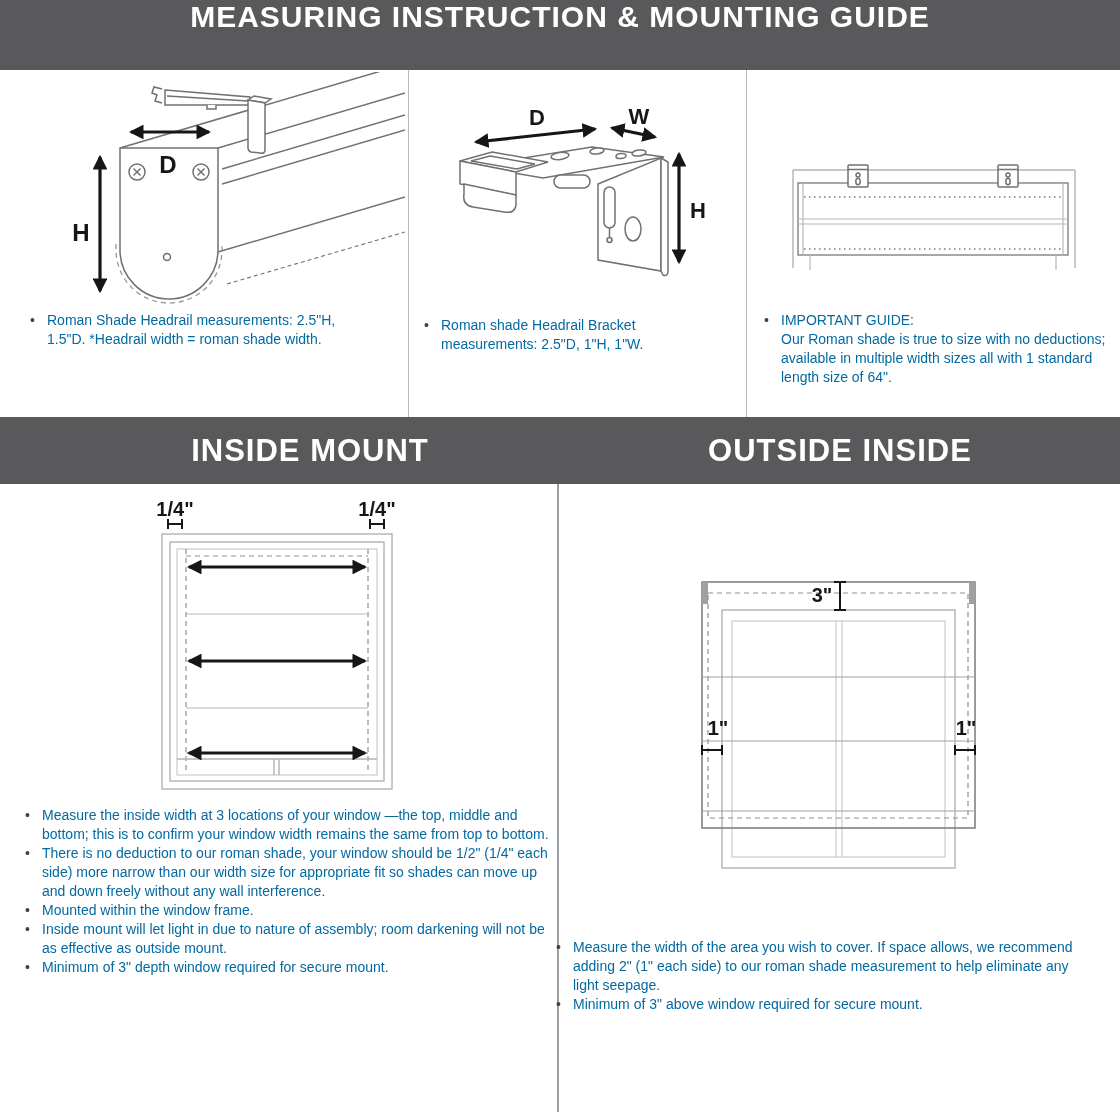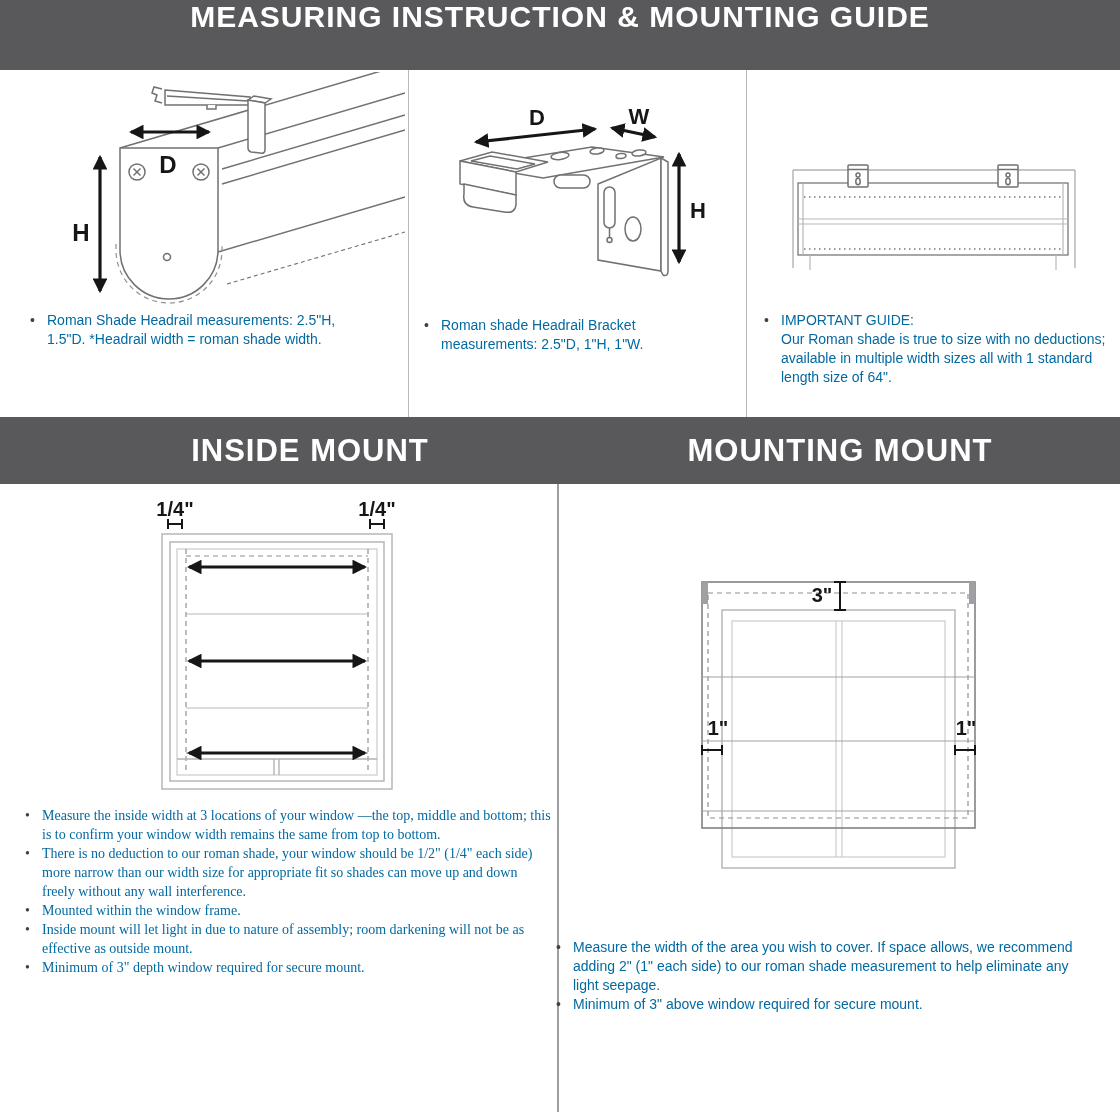--- a/index.html
+++ b/index.html
@@ -148,21 +148,21 @@
     <div class="bullet">
       <div class="note-title">IMPORTANT GUIDE:</div>
       <div>Our Roman shade is true to size with no deductions; available in multiple width sizes all with 1 standard length size of 64".</div>
     </div>
   </div>
 
   <div class="mount-bar" style="left:0;width:620px;">
     <div class="mtitle">INSIDE MOUNT</div>
   </div>
   <div class="mount-bar" style="left:560px;width:560px;">
-    <div class="mtitle">MOUNTING MOUNT</div>
+    <div class="mtitle">OUTSIDE INSIDE</div>
   </div>
   <div class="vdiv-bottom"></div>
 
   <svg style="left:130px;top:492px;" width="300" height="308" viewBox="0 0 300 308">
     <text x="45" y="24" font-size="20" text-anchor="middle">1/4"</text>
     <text x="247" y="24" font-size="20" text-anchor="middle">1/4"</text>
     <line class="tick" x1="38" y1="32" x2="52" y2="32"></line>
     <line class="tick" x1="38" y1="27" x2="38" y2="37"></line>
     <line class="tick" x1="52" y1="27" x2="52" y2="37"></line>
     <line class="tick" x1="240" y1="32" x2="254" y2="32"></line>
@@ -182,21 +182,21 @@
 
     <line class="frame" x1="47" y1="267" x2="247" y2="267"></line>
     <line class="frame" x1="144" y1="267" x2="144" y2="283"></line>
     <line class="frame" x1="149" y1="267" x2="149" y2="283"></line>
 
     <line class="marrow" x1="59" y1="75" x2="235" y2="75"></line>
     <line class="marrow" x1="59" y1="169" x2="235" y2="169"></line>
     <line class="marrow" x1="59" y1="261" x2="235" y2="261"></line>
   </svg>
 
-  <div class="bullets" style="left:25px;top:806px;width:528px;font-family:Liberation Serif, serif;">
+  <div class="bullets" style="left:25px;top:806px;width:528px;">
     <div class="bullet">Measure the inside width at 3 locations of your window —the top, middle and bottom; this is to confirm your window width remains the same from top to bottom.</div>
     <div class="bullet">There is no deduction to our roman shade, your window should be 1/2" (1/4" each side) more narrow than our width size for appropriate fit so shades can move up and down freely without any wall interference.</div>
     <div class="bullet">Mounted within the window frame.</div>
     <div class="bullet">Inside mount will let light in due to nature of assembly; room darkening will not be as effective as outside mount.</div>
     <div class="bullet">Minimum of 3" depth window required for secure mount.</div>
   </div>
 
   <svg style="left:672px;top:560px;" width="346" height="322" viewBox="0 0 346 322">
 
     <rect class="frame" x="50" y="50" width="233" height="258"></rect>

